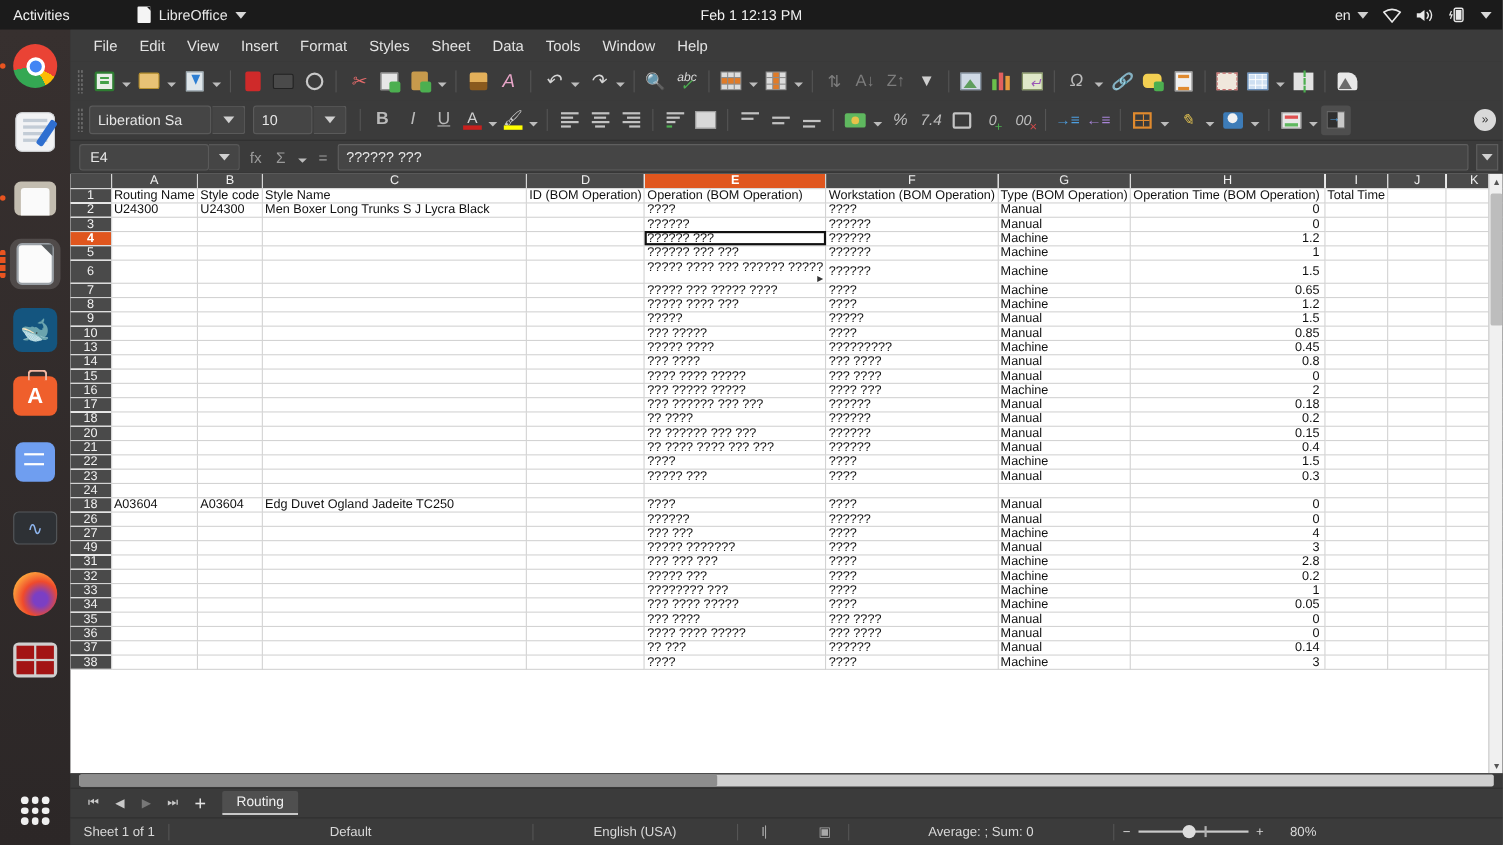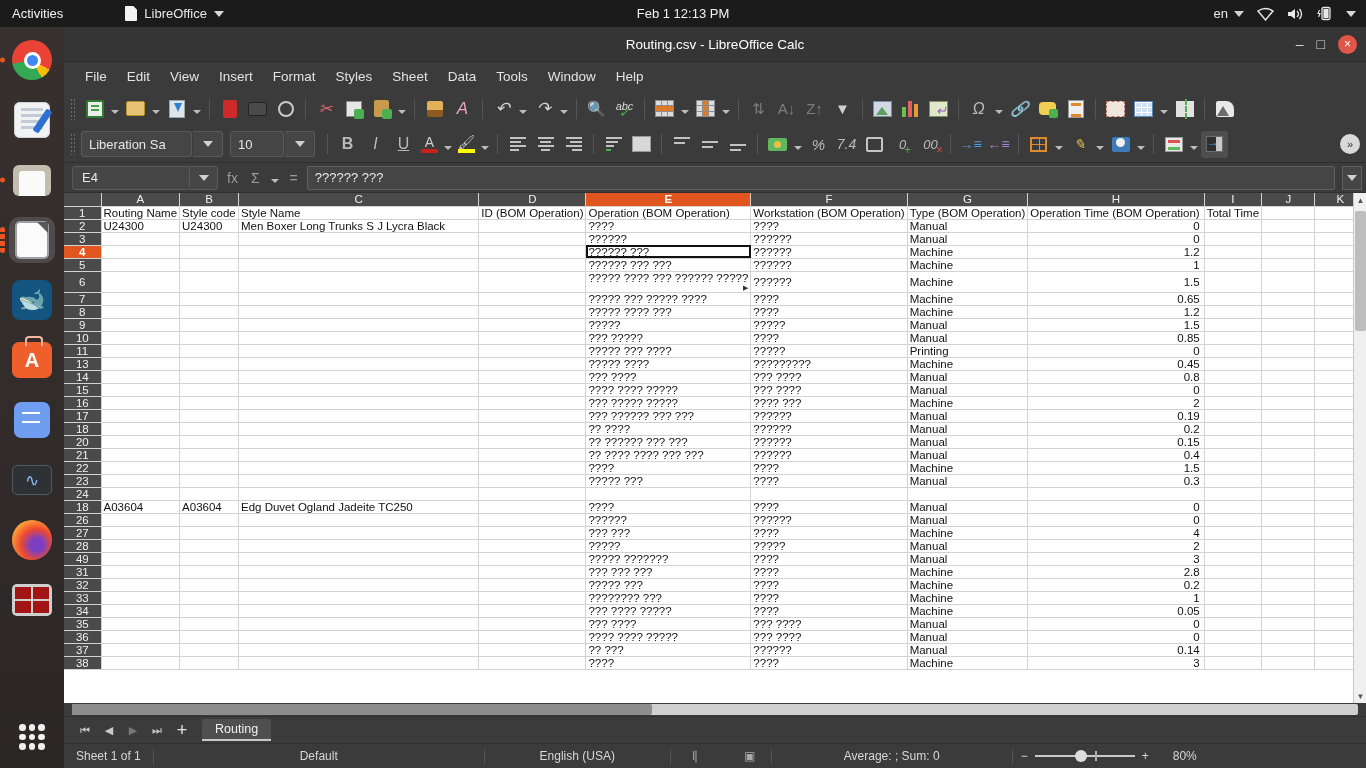--- a/index.html
+++ b/index.html
@@ -433,28 +433,20 @@
         <i></i>
         <i></i>
         <i></i>
         <i></i>
         <i></i>
     </div>
   </div>
 
   <div class="window">
 
-    <div class="titlebar">
-      <span>Routing.csv - LibreOffice Calc</span>
-      <div class="win-buttons">
-        <span class="win-btn">–</span>
-        <span class="win-btn">□</span>
-        <span class="win-close">×</span>
-      </div>
-    </div>
 
     <div class="menubar">
       <div class="menu-item">File</div>
       <div class="menu-item">Edit</div>
       <div class="menu-item">View</div>
       <div class="menu-item">Insert</div>
       <div class="menu-item">Format</div>
       <div class="menu-item">Styles</div>
       <div class="menu-item">Sheet</div>
       <div class="menu-item">Data</div>
@@ -896,34 +888,20 @@
               <td class="cell" style="width: 99px;"></td>
               <td class="cell" style="width: 158px;">??? ?????</td>
               <td class="cell" style="width: 144px;">????</td>
               <td class="cell" style="width: 116px;">Manual</td>
               <td class="cell num" style="width: 162px;">0.85</td>
               <td class="cell" style="width: 56px;"></td>
               <td class="cell" style="width: 64px;"></td>
               <td class="cell" style="width: 60px;"></td>
             </tr>
             <tr>
-              <td class="rowhdr">11</td>
-              <td class="cell" style="width: 74px;"></td>
-              <td class="cell" style="width: 59px;"></td>
-              <td class="cell" style="width: 248px;"></td>
-              <td class="cell" style="width: 99px;"></td>
-              <td class="cell" style="width: 158px;">????? ??? ????</td>
-              <td class="cell" style="width: 144px;">?????</td>
-              <td class="cell" style="width: 116px;">Printing</td>
-              <td class="cell num" style="width: 162px;">0</td>
-              <td class="cell" style="width: 56px;"></td>
-              <td class="cell" style="width: 64px;"></td>
-              <td class="cell" style="width: 60px;"></td>
-            </tr>
-            <tr>
               <td class="rowhdr">13</td>
               <td class="cell" style="width: 74px;"></td>
               <td class="cell" style="width: 59px;"></td>
               <td class="cell" style="width: 248px;"></td>
               <td class="cell" style="width: 99px;"></td>
               <td class="cell" style="width: 158px;">????? ????</td>
               <td class="cell" style="width: 144px;">?????????</td>
               <td class="cell" style="width: 116px;">Machine</td>
               <td class="cell num" style="width: 162px;">0.45</td>
               <td class="cell" style="width: 56px;"></td>
@@ -974,21 +952,21 @@
             </tr>
             <tr>
               <td class="rowhdr">17</td>
               <td class="cell" style="width: 74px;"></td>
               <td class="cell" style="width: 59px;"></td>
               <td class="cell" style="width: 248px;"></td>
               <td class="cell" style="width: 99px;"></td>
               <td class="cell" style="width: 158px;">??? ?????? ??? ???</td>
               <td class="cell" style="width: 144px;">??????</td>
               <td class="cell" style="width: 116px;">Manual</td>
-              <td class="cell num" style="width: 162px;">0.19</td>
+              <td class="cell num" style="width: 162px;">0.18</td>
               <td class="cell" style="width: 56px;"></td>
               <td class="cell" style="width: 64px;"></td>
               <td class="cell" style="width: 60px;"></td>
             </tr>
             <tr>
               <td class="rowhdr">18</td>
               <td class="cell" style="width: 74px;"></td>
               <td class="cell" style="width: 59px;"></td>
               <td class="cell" style="width: 248px;"></td>
               <td class="cell" style="width: 99px;"></td>
@@ -1101,34 +1079,20 @@
             <tr>
               <td class="rowhdr">27</td>
               <td class="cell" style="width: 74px;"></td>
               <td class="cell" style="width: 59px;"></td>
               <td class="cell" style="width: 248px;"></td>
               <td class="cell" style="width: 99px;"></td>
               <td class="cell" style="width: 158px;">??? ???</td>
               <td class="cell" style="width: 144px;">????</td>
               <td class="cell" style="width: 116px;">Machine</td>
               <td class="cell num" style="width: 162px;">4</td>
-              <td class="cell" style="width: 56px;"></td>
-              <td class="cell" style="width: 64px;"></td>
-              <td class="cell" style="width: 60px;"></td>
-            </tr>
-            <tr>
-              <td class="rowhdr">28</td>
-              <td class="cell" style="width: 74px;"></td>
-              <td class="cell" style="width: 59px;"></td>
-              <td class="cell" style="width: 248px;"></td>
-              <td class="cell" style="width: 99px;"></td>
-              <td class="cell" style="width: 158px;">?????</td>
-              <td class="cell" style="width: 144px;">?????</td>
-              <td class="cell" style="width: 116px;">Manual</td>
-              <td class="cell num" style="width: 162px;">2</td>
               <td class="cell" style="width: 56px;"></td>
               <td class="cell" style="width: 64px;"></td>
               <td class="cell" style="width: 60px;"></td>
             </tr>
             <tr>
               <td class="rowhdr">49</td>
               <td class="cell" style="width: 74px;"></td>
               <td class="cell" style="width: 59px;"></td>
               <td class="cell" style="width: 248px;"></td>
               <td class="cell" style="width: 99px;"></td>

